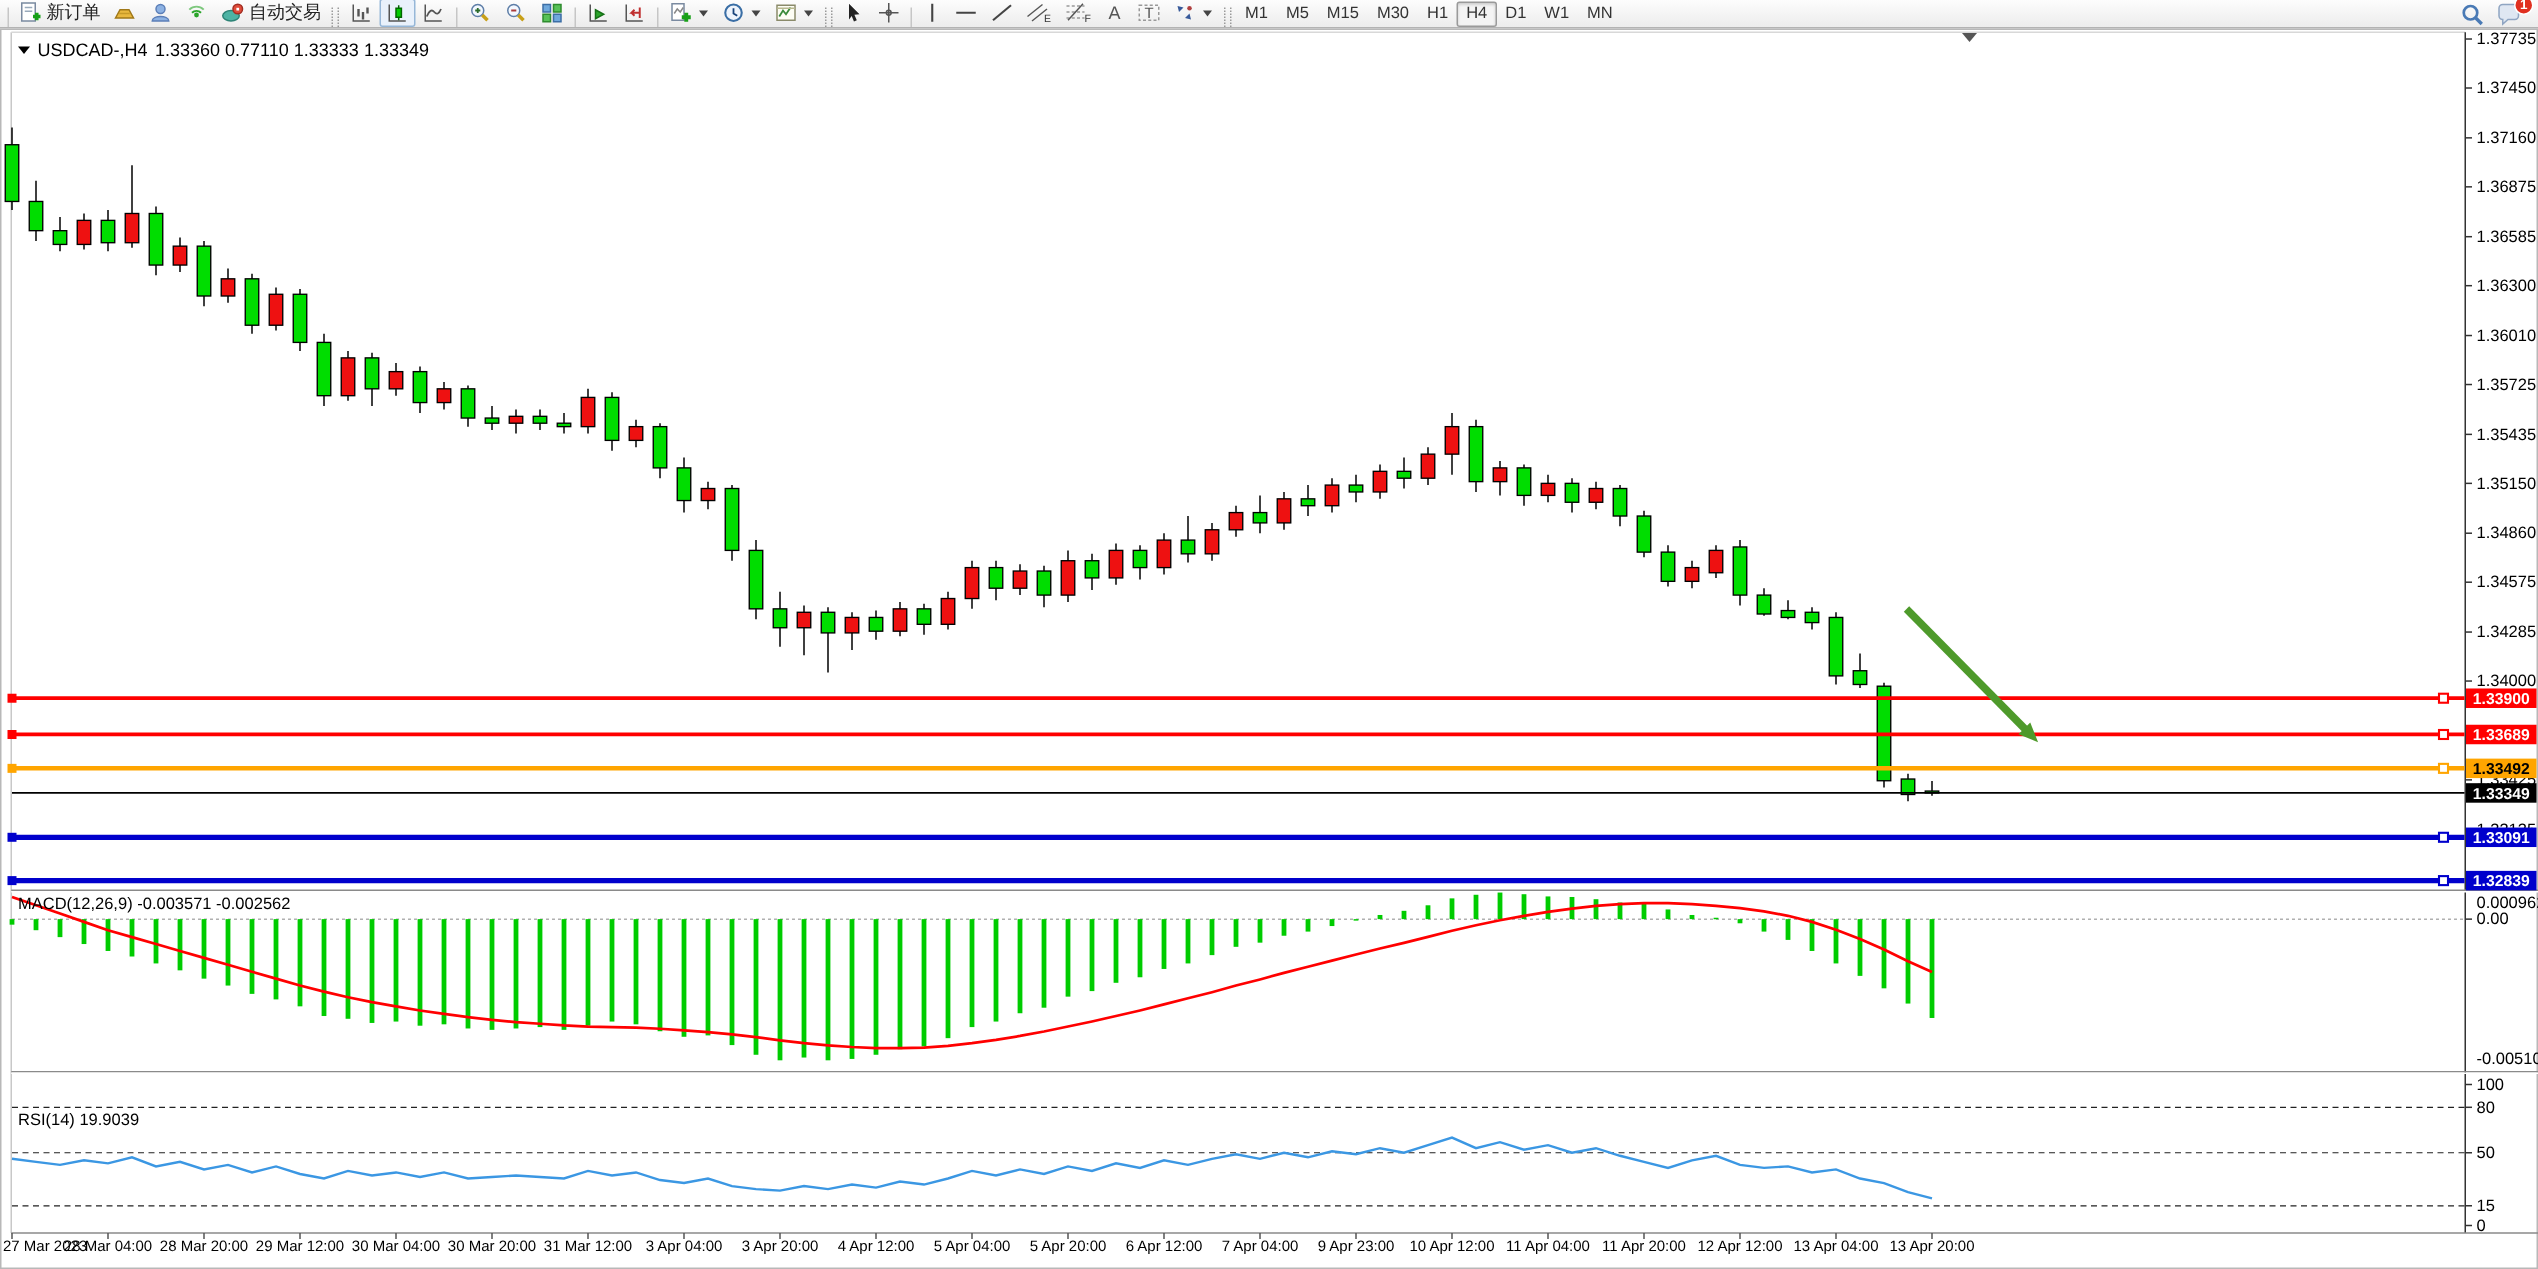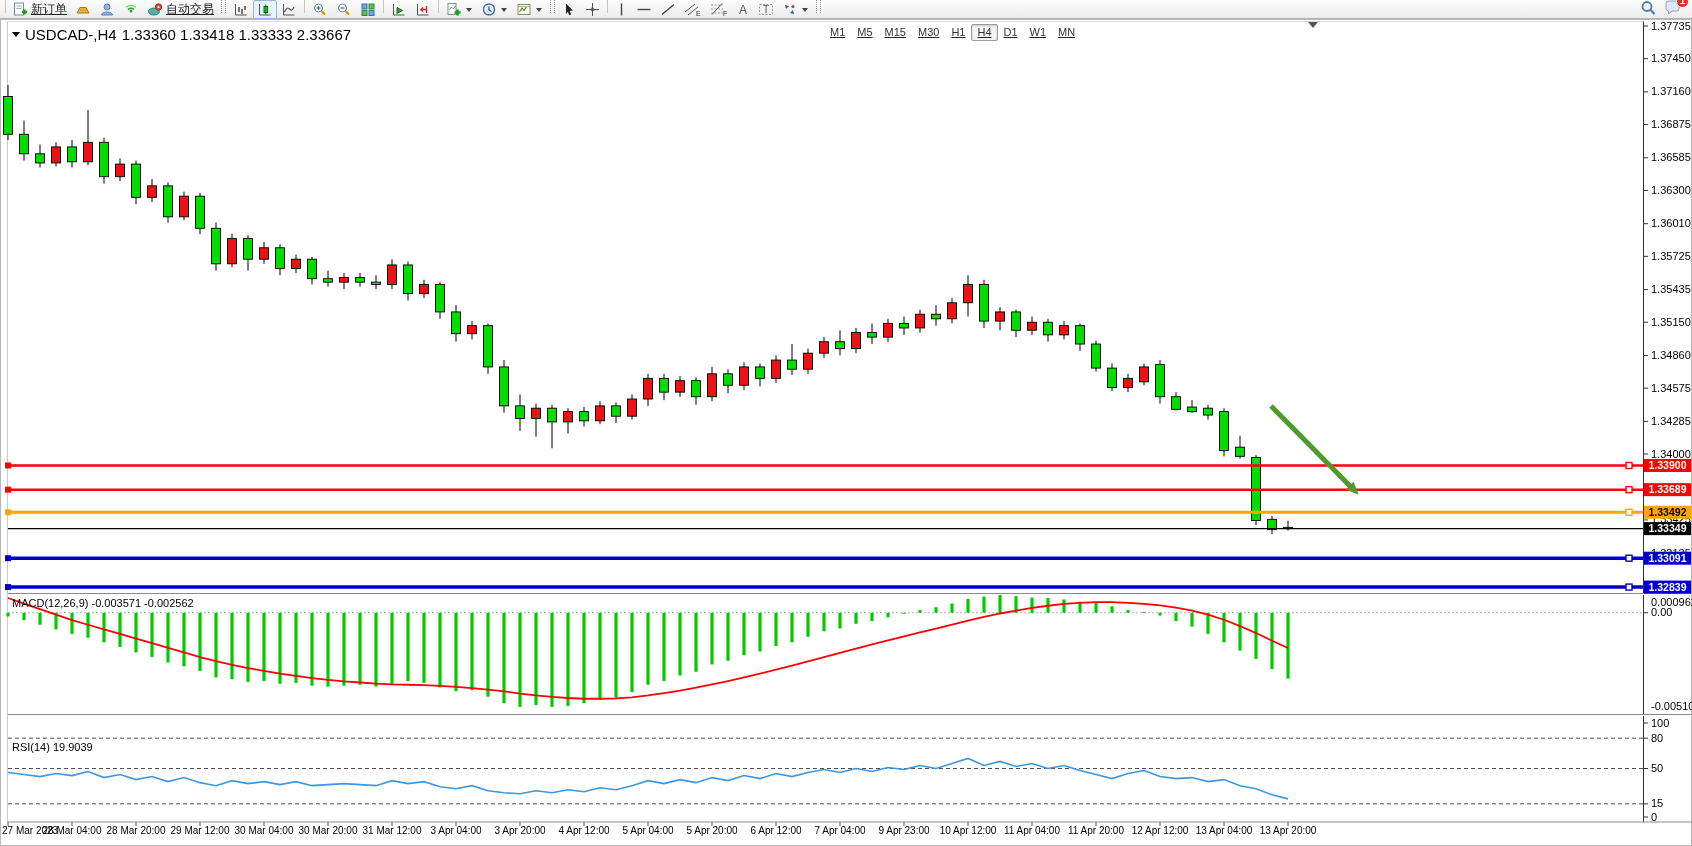--- a/index.html
+++ b/index.html
@@ -1,34 +1,34 @@
 <!DOCTYPE html>
 <html><head>
 <meta charset="utf-8">
 <style>
   html,body{margin:0;padding:0;background:#d4d0c8;}
   #app{position:relative;width:1692px;height:846px;background:#ffffff;
        font-family:"Liberation Sans",sans-serif;overflow:hidden;}
   
-  #toolbar{position:absolute;top:0;left:0;width:1692px;height:19px;display:flex;align-items:flex-start;
+  #toolbar{position:absolute;top:0;left:0;width:1692px;height:19px;display:flex;align-items:flex-end;
            background:linear-gradient(#fdfdfd,#ececec);border-bottom:1px solid #b3b3b3;
-           font-size:12px;color:#222;z-index:6;padding-left:2px;box-sizing:border-box;text-decoration:underline;}
+           font-size:12px;color:#222;z-index:6;padding-left:2px;box-sizing:border-box;}
   .tbtn{display:flex;align-items:center;height:17px;padding:0 3px;gap:3px;border:1px solid transparent;border-radius:2px;}
   .tbtn.pressed{background:#e9f1fb;border-color:#96b7d8;}
   .sep{width:1px;height:13px;background:#c6c6c6;margin:0 3px;flex:0 0 auto;}
   .grip{width:3px;height:13px;margin:0 3px;border-left:1px dotted #9a9a9a;border-right:1px dotted #9a9a9a;flex:0 0 auto;}
   .caret{width:0;height:0;border-left:3px solid transparent;border-right:3px solid transparent;border-top:4px solid #444;margin:0 1px;}
   .tf{padding:0 5px;height:15px;line-height:15px;font-size:11px;color:#333;border:1px solid transparent;border-radius:2px;}
   .tf.active{background:#f4f4f4;border-color:#9a9a9a;box-shadow:inset 0 1px 2px rgba(0,0,0,.18);}
   #rightIcons{margin-left:auto;display:flex;align-items:center;gap:7px;padding-right:10px;}
   .iconwrap{position:relative;display:flex;align-items:center;}
   .badge{position:absolute;top:-5px;right:-7px;background:#e03020;color:#fff;border-radius:7px;
          font-size:9px;line-height:11px;padding:0 3px;font-weight:bold;border:1px solid #fff;}
   
-  #chartHeader{position:absolute;left:12px;top:26px;font-size:15px;color:#000;z-index:4;display:flex;align-items:center;gap:5px;}
+  #chartHeader{position:absolute;left:12px;top:26px;font-size:12px;color:#000;z-index:4;display:flex;align-items:center;gap:5px;}
   .hdr-tri{width:0;height:0;border-left:4px solid transparent;border-right:4px solid transparent;border-top:5px solid #000;display:inline-block;}
   #macdLabel{position:absolute;left:12px;top:597px;font-size:11px;color:#000;z-index:4;}
   #rsiLabel{position:absolute;left:12px;top:719px;font-size:11px;color:#000;z-index:4;margin-top:22px;}
   #chart-svg{position:absolute;left:0;top:0;z-index:1;}
   svg text{font-family:"Liberation Sans",sans-serif;}
 </style>
 </head>
 <body>
 
 <div id="app">
@@ -654,18 +654,18 @@
         <text x="1667.5" y="561.9942098914353" font-size="10.5" fill="#ffffff" text-anchor="middle" font-weight="bold">1.33091</text>
         <rect x="1644" y="580.5723763570575" width="47" height="13" fill="#0000cc"></rect>
         <text x="1667.5" y="590.8723763570574" font-size="10.5" fill="#ffffff" text-anchor="middle" font-weight="bold">1.32839</text>
       </g>
       <polygon points="1308,22 1318,22 1313,28" fill="#555"></polygon>
     </svg>
 
   <div id="chartHeader">
     <span class="hdr-tri"></span>
     <span>USDCAD-,H4</span>
-    <span>1.33360 1.33418 1.33333 2.33667</span>
+    <span>1.33360 0.77110 1.33333 1.33349</span>
   </div>
   <div id="macdLabel">MACD(12,26,9) -0.003571 -0.002562</div>
   <div id="rsiLabel">RSI(14) 19.9039</div>
 
 </div>
 
 </body></html>

